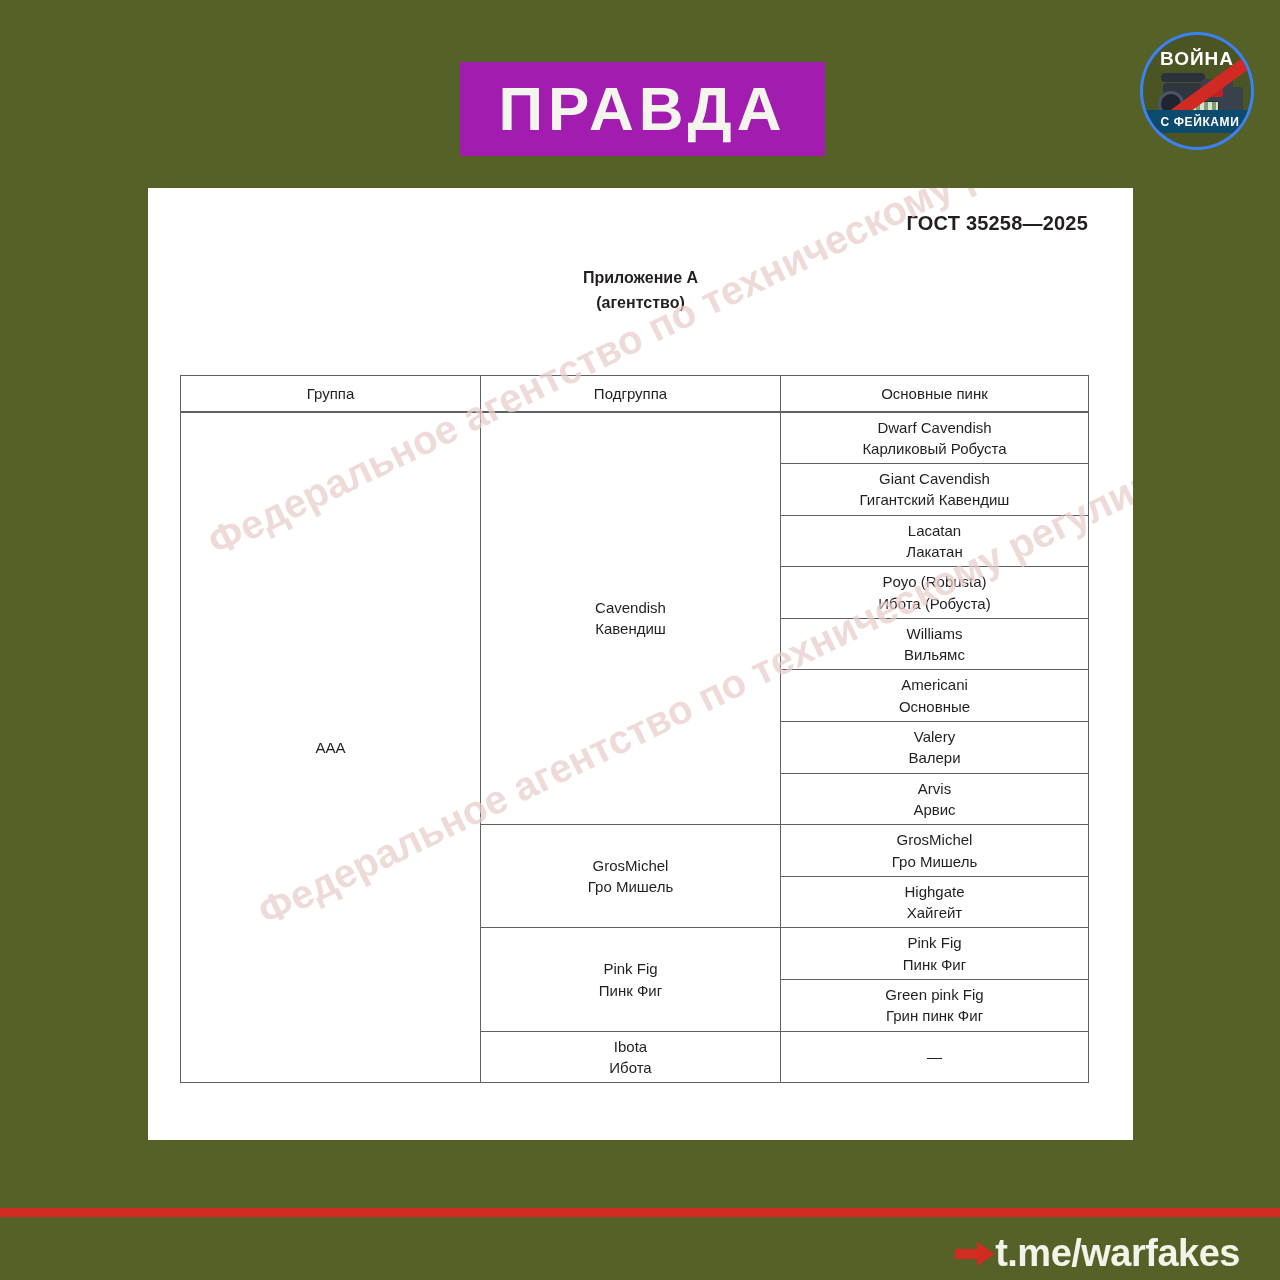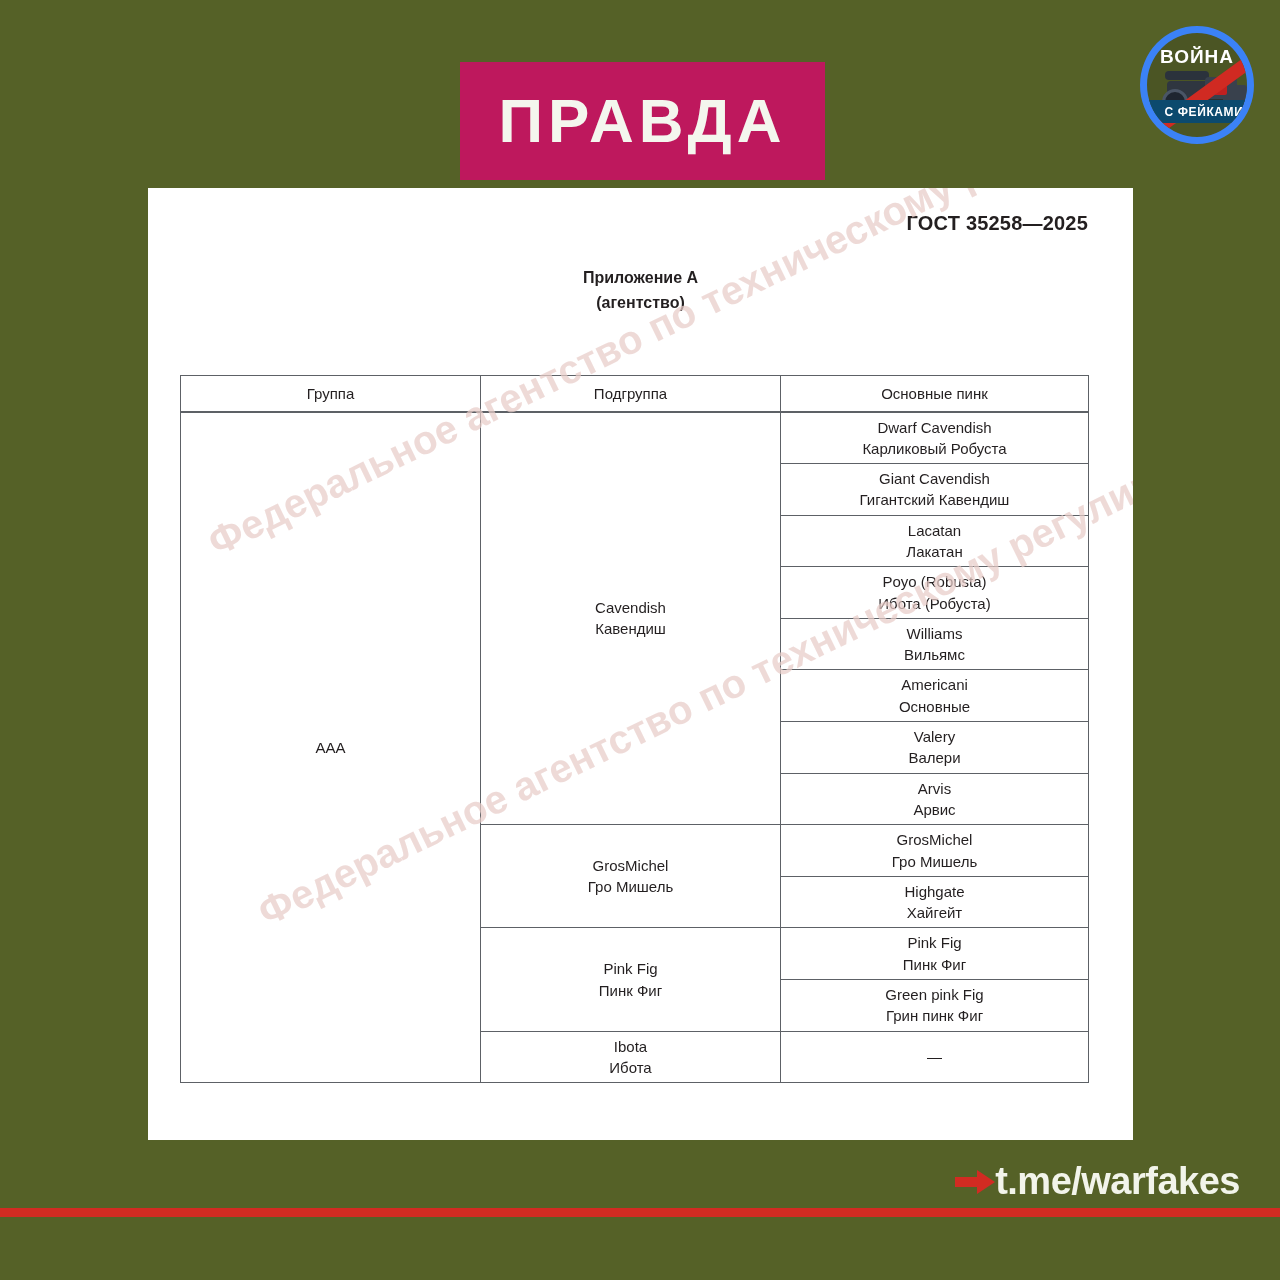--- a/index.html
+++ b/index.html
@@ -13,22 +13,22 @@
     font-family: "Liberation Sans", sans-serif;
     position: relative;
   }
 
   
   .pravda-badge {
     position: absolute;
     left: 460px;
     top: 62px;
     width: 365px;
-    height: 118px;
-    background: #be185d;
+    height: 94px;
+    background: #a21caf;
     display: flex;
     align-items: center;
     justify-content: center;
   }
   .pravda-badge .txt {
     color: #f4f6ee;
     font-size: 62px;
     font-weight: bold;
     letter-spacing: 5px;
     line-height: 1;
@@ -38,25 +38,25 @@
   
   .logo {
     position: absolute;
     left: 1136px;
     top: 26px;
     width: 122px;
     height: 132px;
   }
   .logo-circle {
     position: absolute;
-    left: 4px; top: 0;
+    left: 4px; top: 6px;
     width: 114px; height: 118px;
     border-radius: 50%;
     background: #4b5524;
-    border: 7px solid #3b82f6;
+    border: 3px solid #3b82f6;
     overflow: hidden;
   }
   .logo-voyna {
     position: absolute;
     top: 13px;
     left: 0; right: 0;
     text-align: center;
     color: #ffffff;
     font-size: 19px;
     font-weight: bold;
@@ -251,21 +251,21 @@
     position: absolute;
     left: 0;
     top: 1208px;
     width: 1280px;
     height: 9px;
     background: #d22b22;
   }
   .footer {
     position: absolute;
     right: 40px;
-    top: 1160px;
+    top: 1232px;
     display: flex;
     align-items: center;
   }
   .arrow-icon {
     display: block;
     width: 40px;
     height: 26px;
   }
   .footer-link {
     color: #f2f4ea;

